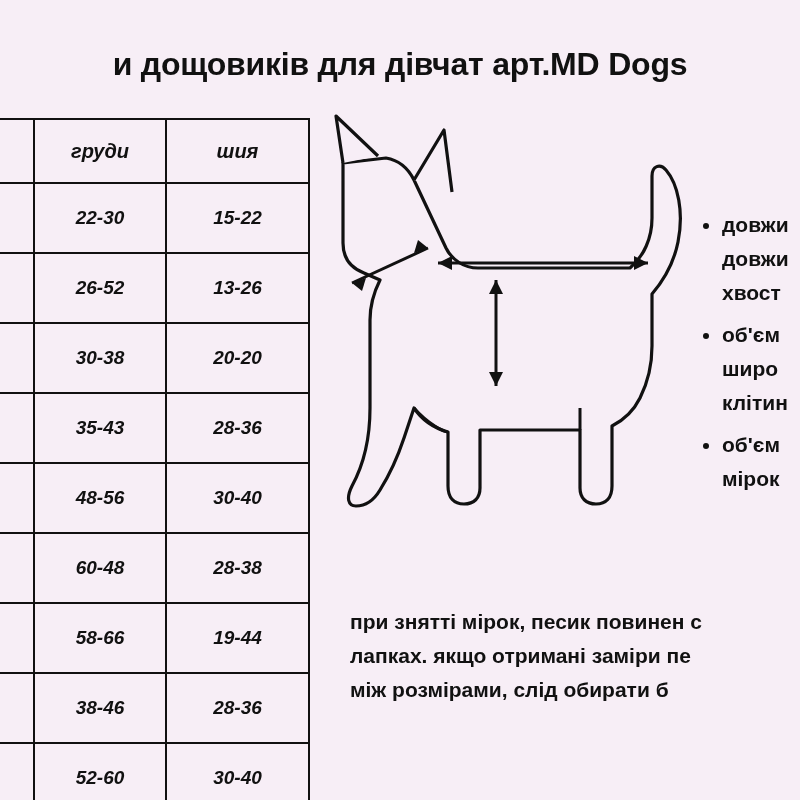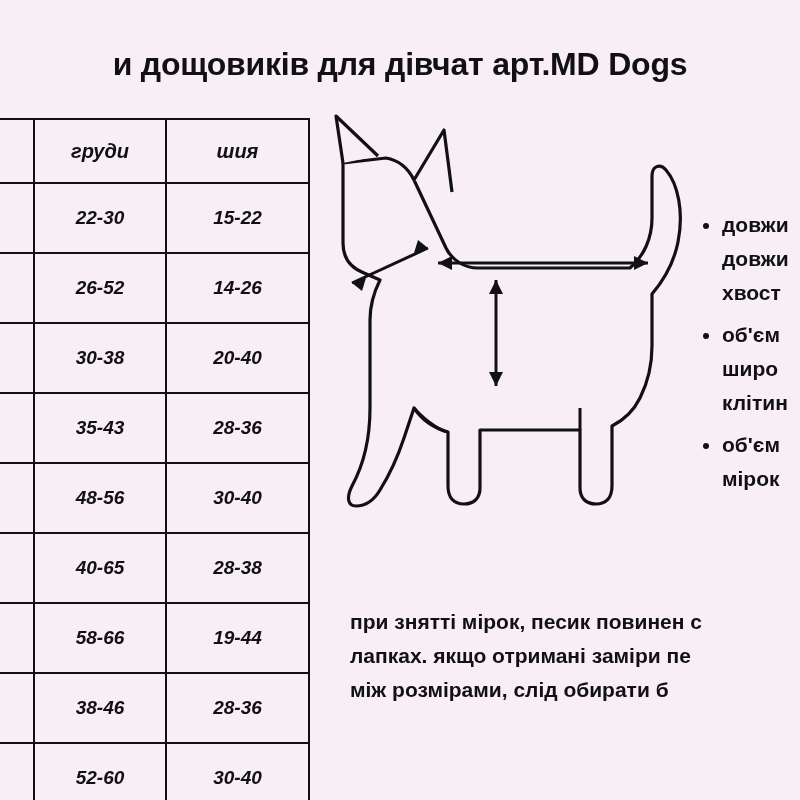--- a/index.html
+++ b/index.html
@@ -134,40 +134,40 @@
       </thead>
       <tbody>
         <tr>
           <td></td>
           <td>22-30</td>
           <td>15-22</td>
         </tr>
         <tr>
           <td></td>
           <td>26-52</td>
-          <td>14-26</td>
+          <td>13-26</td>
         </tr>
         <tr>
           <td></td>
           <td>30-38</td>
-          <td>20-40</td>
+          <td>20-20</td>
         </tr>
         <tr>
           <td></td>
           <td>35-43</td>
           <td>28-36</td>
         </tr>
         <tr>
           <td></td>
           <td>48-56</td>
           <td>30-40</td>
         </tr>
         <tr>
           <td></td>
-          <td>40-65</td>
+          <td>60-48</td>
           <td>28-38</td>
         </tr>
         <tr>
           <td></td>
           <td>58-66</td>
           <td>19-44</td>
         </tr>
         <tr>
           <td></td>
           <td>38-46</td>

